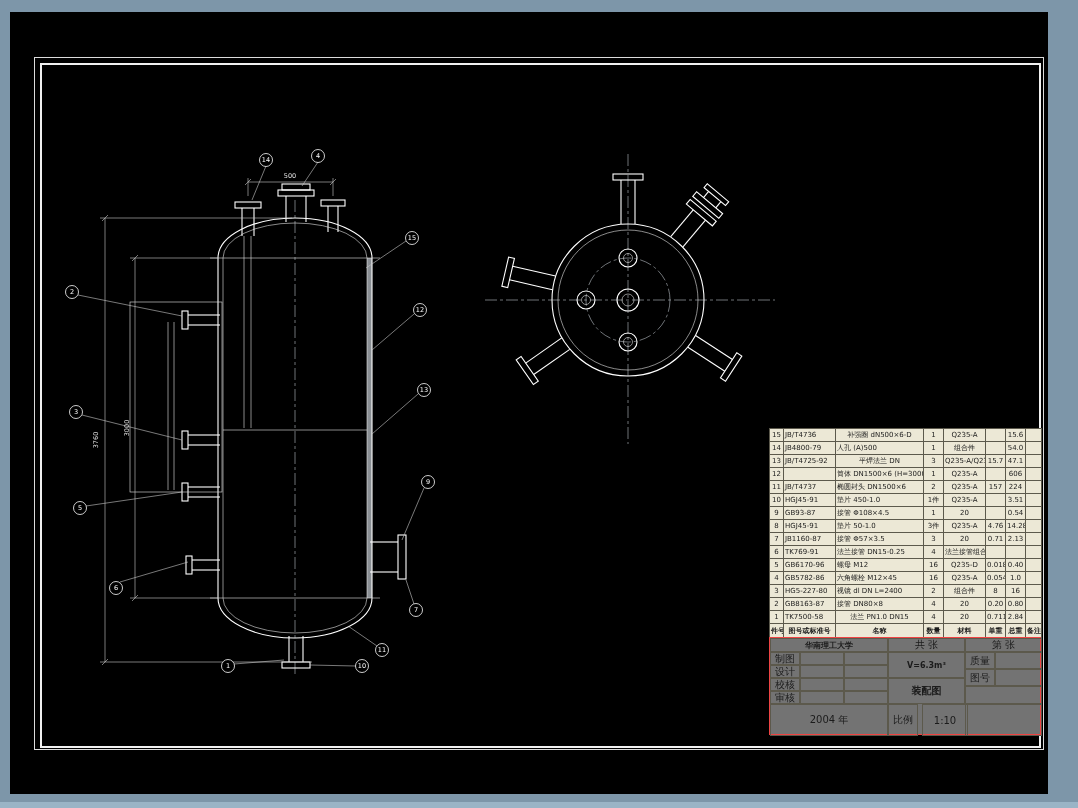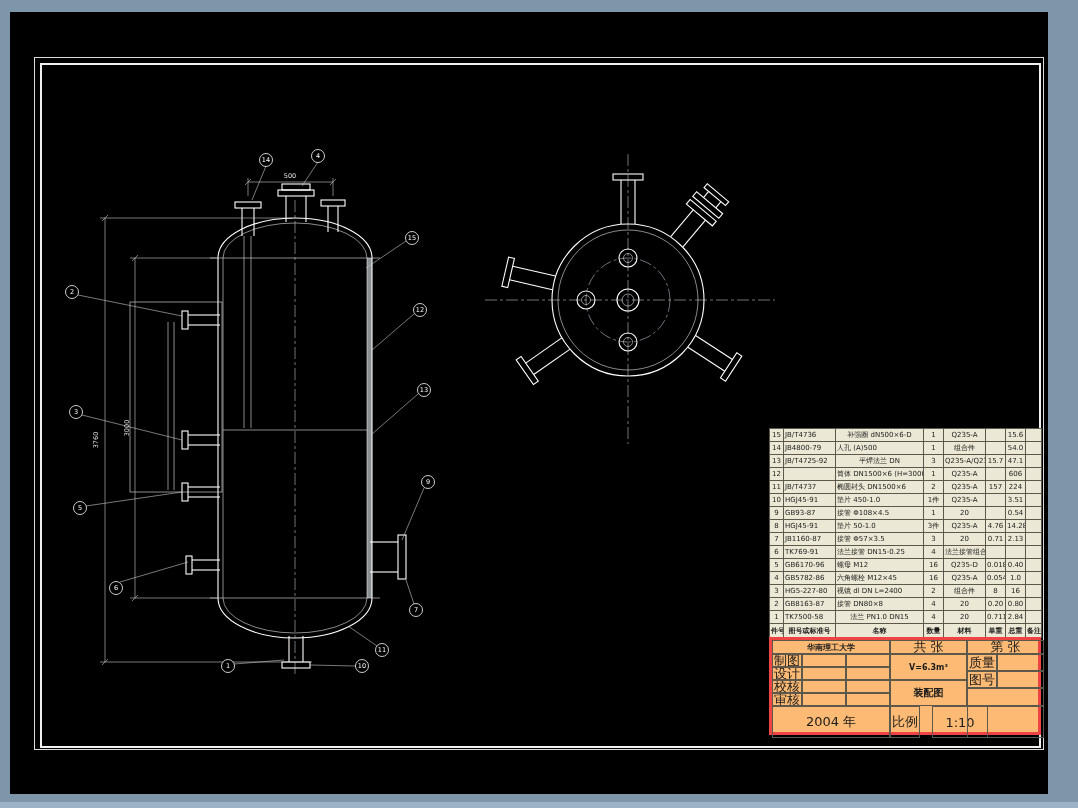--- a/index.html
+++ b/index.html
@@ -24,23 +24,23 @@
   svg .bal line{stroke:#c9c9c9;stroke-width:0.6;}
   svg .bal text{fill:#fff;font-size:6.5px;text-anchor:middle;stroke:none;}
   
   .bom{position:absolute;left:759px;top:416px;width:272px;background:#ece8d6;}
   .bom table{border-collapse:collapse;table-layout:fixed;width:272px;background:#ece8d6;
     color:#1b1b1b;font-size:7px;}
   .bom td{border:1px solid #5c594c;height:12px;line-height:12px;padding:0 1px;
     overflow:hidden;white-space:nowrap;text-align:center;}
   .bom tr.hdr td{height:13px;font-weight:bold;}
   
-  .tb{position:absolute;left:759px;top:625px;width:272px;height:98px;background:#fdba74;border:3px solid #ef4444;box-sizing:border-box;}
+  .tb{position:absolute;left:759px;top:625px;width:272px;height:98px;background:#737373;border:1px solid #ef4444;box-sizing:border-box;}
   .tc{position:absolute;box-sizing:border-box;border:1px solid #5c594c;display:flex;
-    align-items:center;justify-content:center;font-size:13px;color:#1b1b1b;overflow:hidden;white-space:nowrap;}
+    align-items:center;justify-content:center;font-size:10px;color:#1b1b1b;overflow:hidden;white-space:nowrap;}
   .tc.big{font-size:10px;font-weight:bold;}
   .tc.mid{font-size:8px;font-weight:bold;}
 </style>
 </head>
 <body>
 
 <div class="screen">
   <div class="frame-outer"></div>
   <div class="frame-inner"></div>
 
@@ -446,17 +446,17 @@
     <div class="tc big" style="left:118px;top:40px;width:77px;height:26px">装配图</div>
 
     <div class="tc" style="left:195px;top:14px;width:30px;height:17px">质量</div>
     <div class="tc" style="left:225px;top:14px;width:47px;height:17px"></div>
     <div class="tc" style="left:195px;top:31px;width:30px;height:17px">图号</div>
     <div class="tc" style="left:225px;top:31px;width:47px;height:17px"></div>
     <div class="tc" style="left:195px;top:48px;width:77px;height:18px"></div>
 
     <div class="tc" style="left:0;top:66px;width:118px;height:32px">2004 年</div>
     <div class="tc" style="left:118px;top:66px;width:30px;height:32px">比例</div>
-    <div class="tc" style="left:160px;top:66px;width:56px;height:32px">1:10</div>
+    <div class="tc" style="left:152px;top:66px;width:46px;height:32px">1:10</div>
     <div class="tc" style="left:195px;top:66px;width:77px;height:32px"></div>
   </div>
 </div>
 <div class="bottom-strip"></div>
 
 </body></html>

